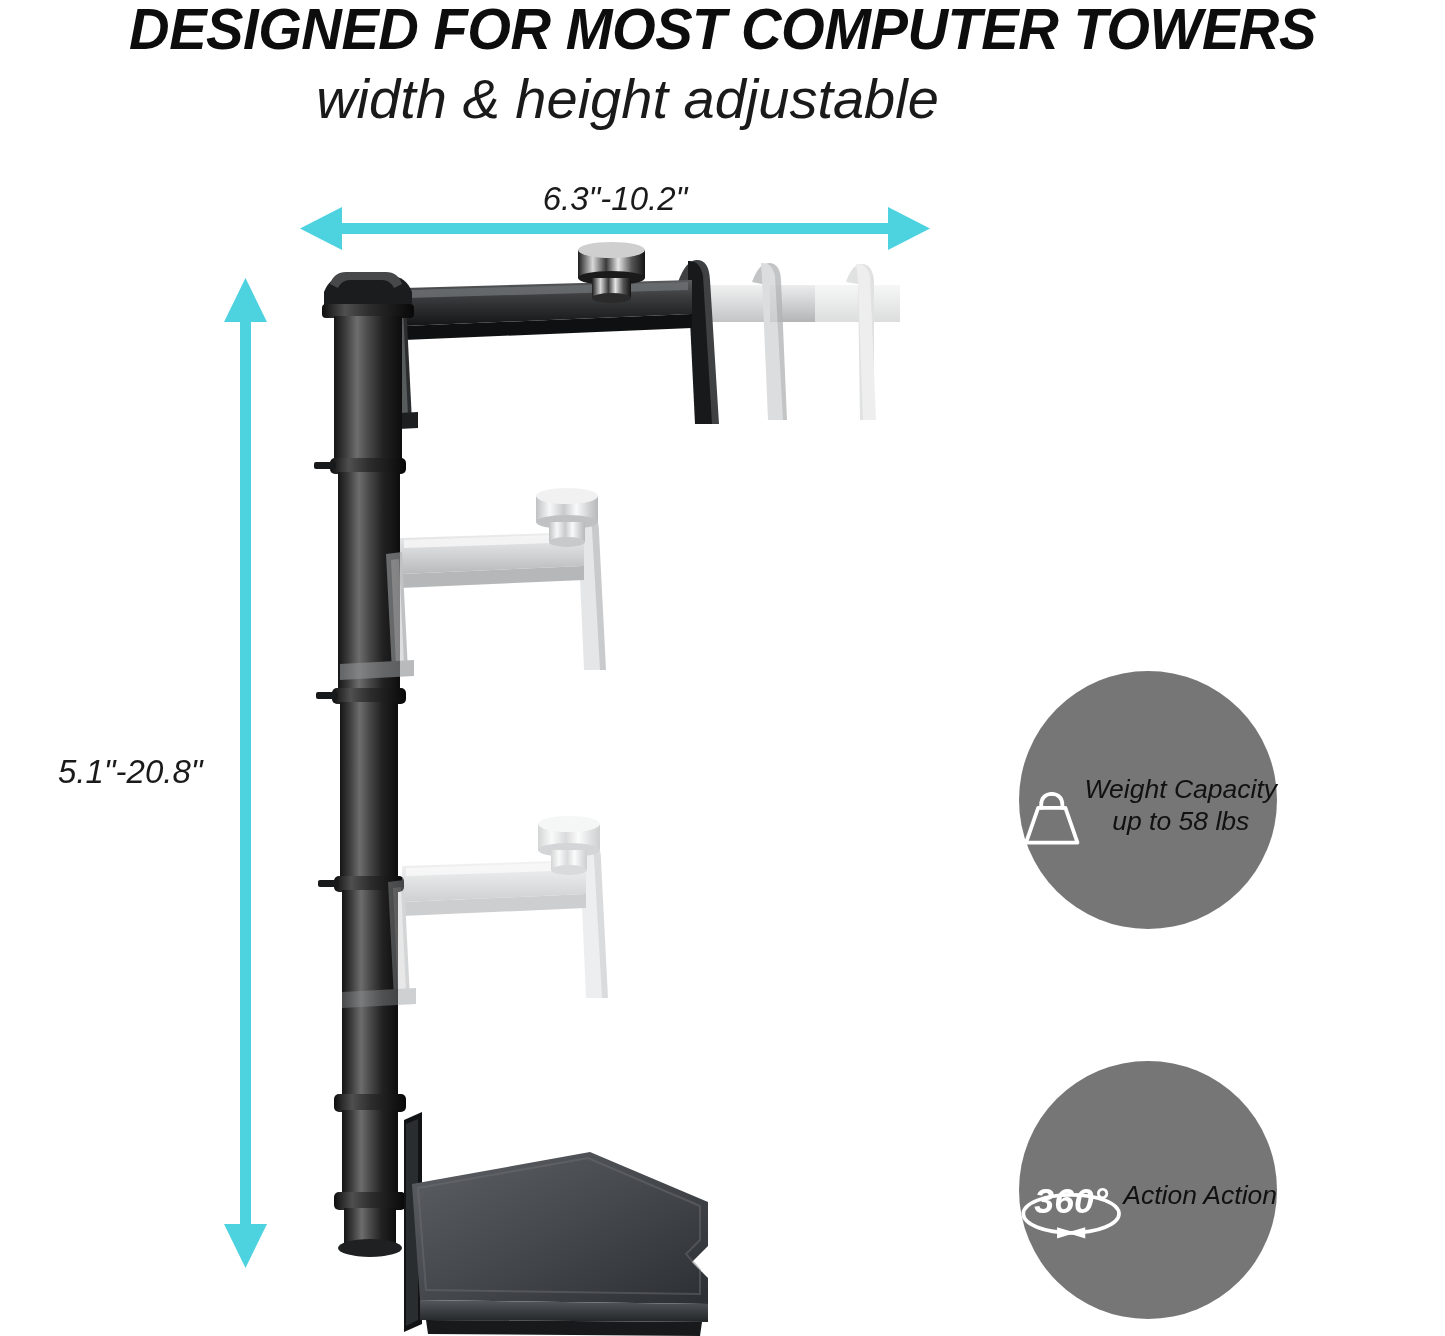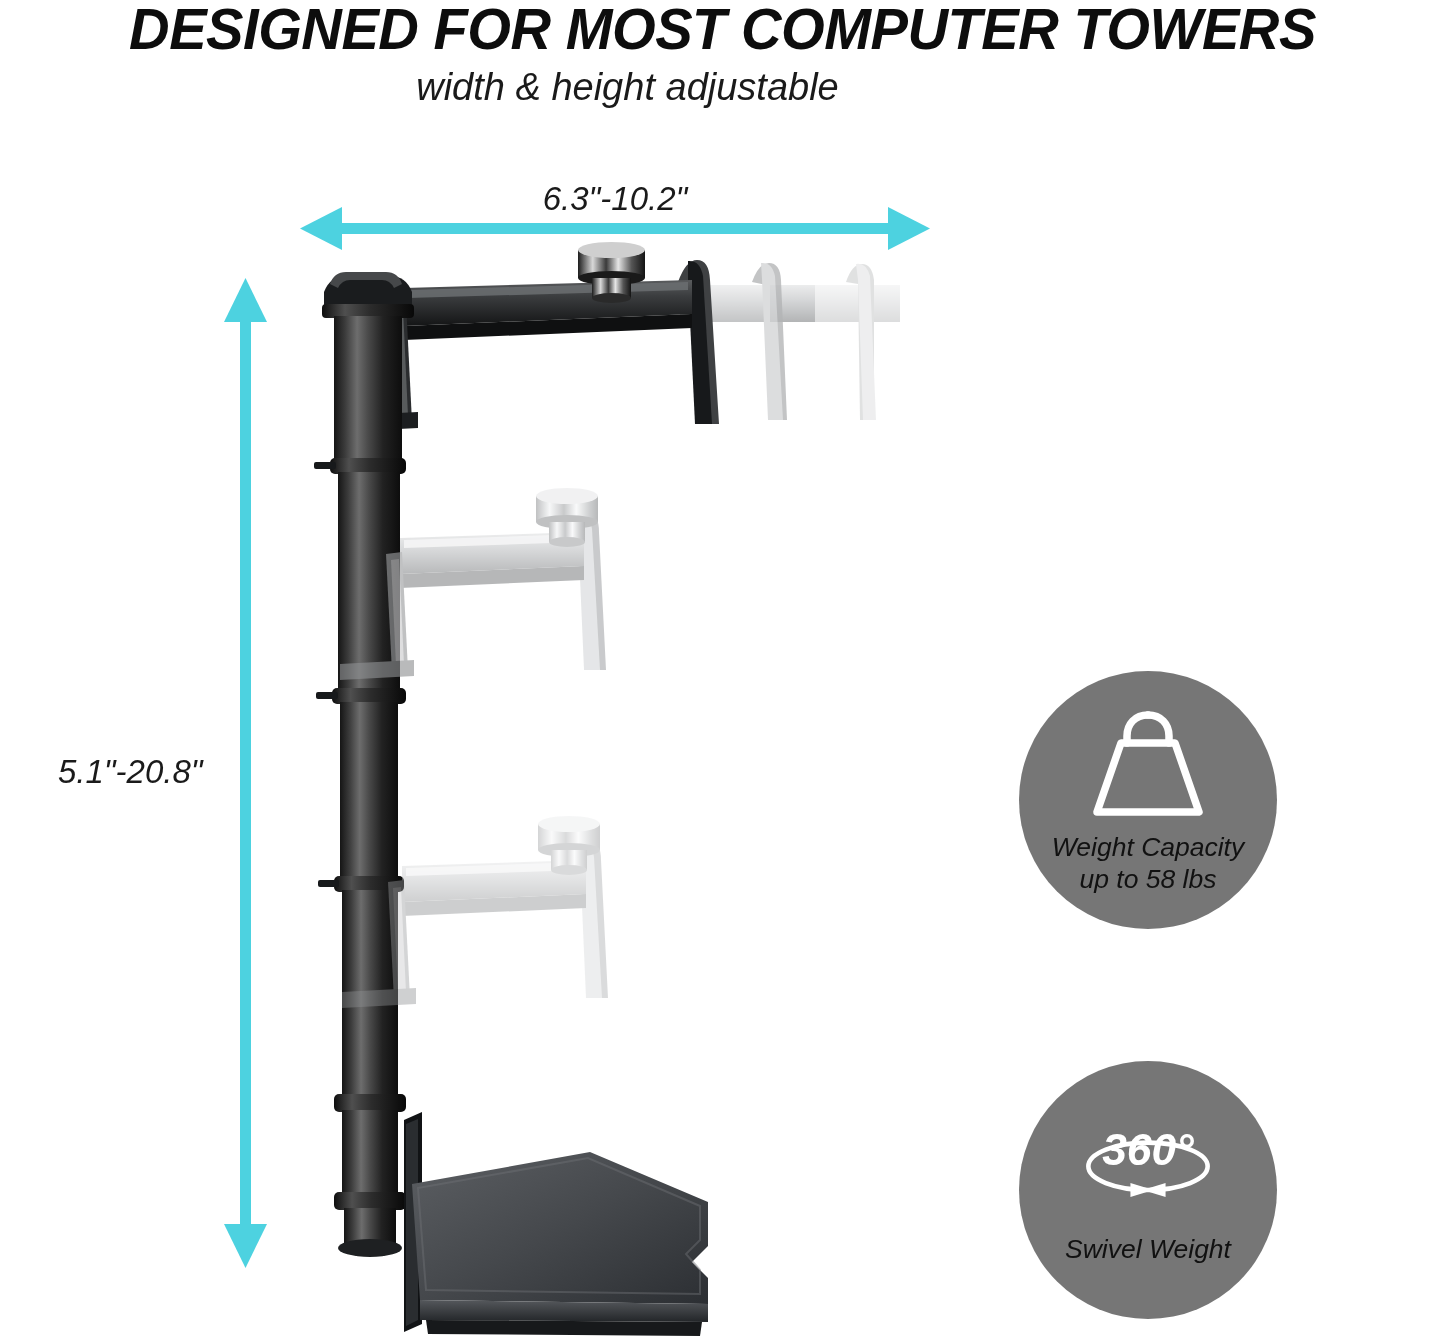--- a/index.html
+++ b/index.html
@@ -33,21 +33,21 @@
     white-space: nowrap;
     transform: scaleX(0.985);
     transform-origin: center top;
   }
   .subhead {
     position: absolute;
     left: 0px;
     top: 66px;
     width: 1255px;
     text-align: center;
-    font-size: 38px;
+    font-size: 56px;
     font-weight: 400;
     color: #1a1a1a;
     white-space: nowrap;
   }
 
   
   .dim-label {
     position: absolute;
     font-size: 33px;
     font-weight: 400;
@@ -81,21 +81,21 @@
   }
 
   
   .badge {
     position: absolute;
     width: 258px;
     height: 258px;
     border-radius: 50%;
     background: #767676;
     display: flex;
-    flex-direction: column;
+    flex-direction: row;
     align-items: center;
     justify-content: flex-start;
   }
   #badge-weight { left: 1019px; top: 671px; }
   #badge-swivel { left: 1019px; top: 1061px; }
 
   .badge-icon {
     margin-top: 38px;
     width: 130px;
     height: 112px;
@@ -316,17 +316,17 @@
   </div>
 
   <div class="badge" id="badge-swivel">
     <svg class="badge-icon" viewBox="0 0 170 118">
       <ellipse cx="85" cy="62" rx="78" ry="31" fill="none" stroke="#ffffff" stroke-width="6"></ellipse>
       <polygon points="62,84 92,93 62,102" fill="#ffffff"></polygon>
       <polygon points="108,84 78,93 108,102" fill="#ffffff"></polygon>
       <text x="85" y="60" text-anchor="middle" font-family="Liberation Sans, sans-serif" font-size="58" font-weight="700" fill="#ffffff">360°</text>
     </svg>
     <div class="badge-text">
-      <span>Swivel Weight</span>
+      <span>Action Action</span>
     </div>
   </div>
 
 </div>
 
 </body></html>

